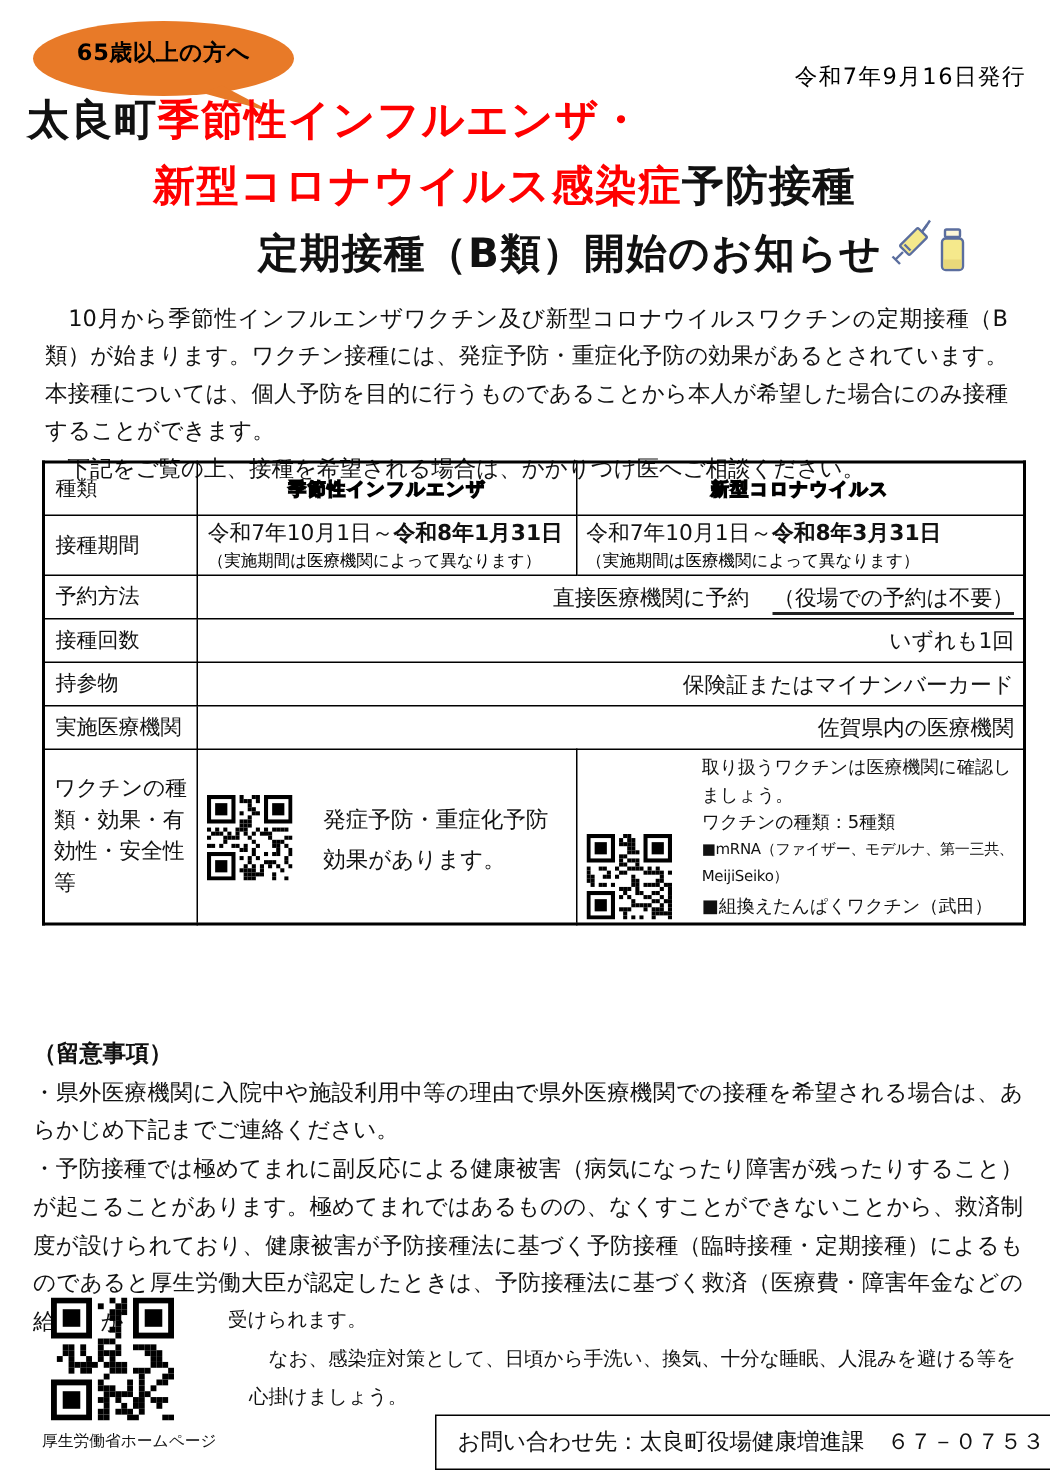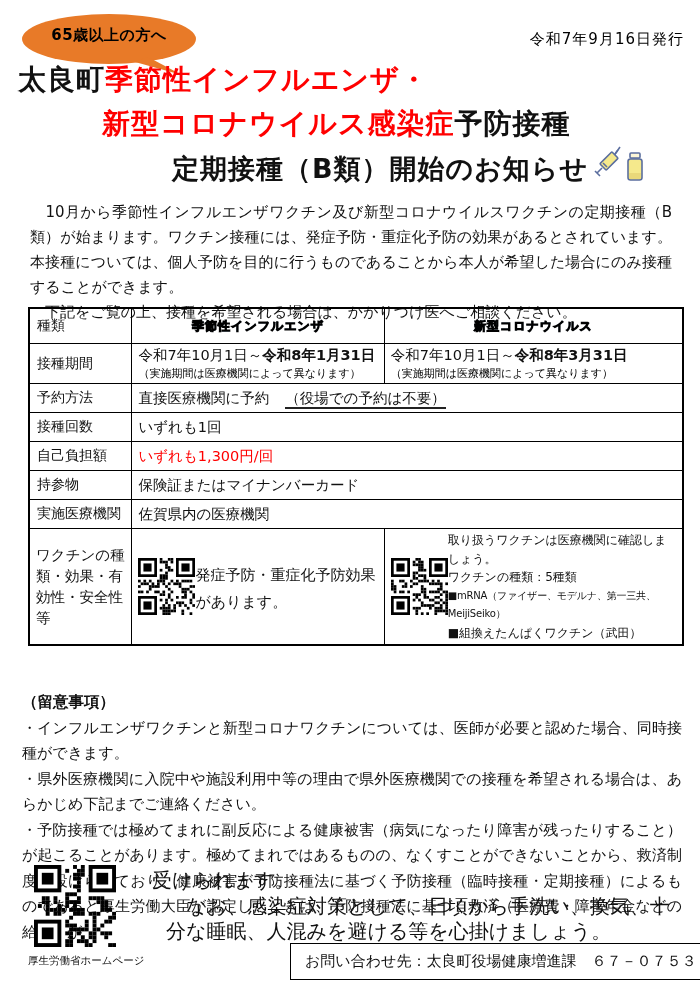--- a/index.html
+++ b/index.html
@@ -9,21 +9,21 @@
     position:relative;
   }
   
   .bubble-wrap{position:absolute;left:20px;top:12px;width:200px;height:70px;}
   .bubble-svg{position:absolute;left:0;top:0;}
   .bubble-text{
     position:absolute;left:0;top:14px;width:178px;text-align:center;
     font-size:15px;font-weight:bold;color:#000;letter-spacing:.5px;
   }
   .issue-date{
-    position:absolute;top:30px;right:16px;font-size:15px;letter-spacing:1px;color:#000;
+    position:absolute;top:42px;right:16px;font-size:15px;letter-spacing:1px;color:#000;
   }
   .title-block{position:absolute;left:0;top:58px;width:604px;line-height:44px;}
   .t-line{font-weight:bold;font-size:28px;letter-spacing:1px;white-space:nowrap;}
   .t1{margin-left:18px;}
   .t2{margin-left:102px;}
   .t3{margin-left:172px;font-size:27px;}
   .red{color:#f00;}
   .icon-inline{vertical-align:-8px;margin-left:6px;}
   
   .intro{position:absolute;left:30px;top:200px;width:642px;font-size:15px;line-height:25px;}
@@ -43,40 +43,40 @@
     font-size:12px;font-weight:bold;color:#2e74b5;letter-spacing:1px;
     -webkit-text-stroke:1px #000;
   }
   .target-cell{padding:4px 8px 6px 8px;font-size:14.5px;line-height:22px;}
   .target-cell .ind{margin-left:14px;}
   .u{text-decoration:underline;text-underline-offset:3px;}
   .period-cell{text-align:left;padding:3px 2px;}
   .period-main{font-size:14.5px;white-space:nowrap;}
   .period-main b{font-weight:bold;}
   .period-note{font-size:11px;color:#000;margin-top:1px;}
-  .center-cell{text-align:left;height:24px;}
+  .center-cell{text-align:right;height:24px;}
   .resv-under{border-bottom:2px solid #222;padding-bottom:1px;margin-left:16px;}
   .red-fee{color:#f00;}
   .vinfo-label{font-size:13.5px;line-height:21px;padding:4px 4px 4px 7px;vertical-align:top;}
   .vinfo-cell{padding:6px 5px;}
-  .vinfo-flex{display:flex;align-items:center;gap:0;}
+  .vinfo-flex{display:flex;align-items:flex-end;gap:20px;}
   .qr{line-height:0;flex:none;}
   .vinfo-flu-text{font-size:15px;line-height:27px;padding-top:4px;}
   .vinfo-cov-text{font-size:12px;line-height:18.5px;}
   .vinfo-cov-text .tiny{font-size:10px;letter-spacing:-.2px;}
   
   .notes{position:absolute;left:22px;top:690px;width:660px;font-size:15px;line-height:25.5px;}
   .notes-heading{font-weight:bold;font-size:15.5px;margin:0 0 2px 18px;}
   .notes p{margin:0;text-align:justify;}
   
   .bottom{position:absolute;left:22px;top:865px;width:660px;}
   .bottom-flex{display:flex;align-items:flex-start;}
   .qr-col{width:118px;flex:none;padding-left:12px;}
   .qr-caption{font-size:10.5px;margin-top:3px;margin-left:-6px;white-space:nowrap;}
-  .bottom-text{font-size:20px;line-height:25.5px;padding-top:3px;}
+  .bottom-text{font-size:13px;line-height:25.5px;padding-top:3px;}
   .bottom-text p{margin:0;}
   .contact-box{
     position:absolute;left:268px;top:78px;border:1px solid #000;
     padding:8px 14px;font-size:15px;white-space:nowrap;background:#fff;
   }
 </style>
 </head>
 <body>
 
 <div class="bubble-wrap">
@@ -137,24 +137,20 @@
       <div class="period-note">（実施期間は医療機関によって異なります）</div>
     </td>
   </tr>
   <tr>
     <td class="lbl">予約方法</td>
     <td colspan="2" class="center-cell"><span>直接医療機関に予約</span><span class="resv-under">（役場での予約は不要）</span></td>
   </tr>
   <tr>
     <td class="lbl">接種回数</td>
     <td colspan="2" class="center-cell">いずれも1回</td>
-  </tr>
-  <tr>
-    <td class="lbl">自己負担額</td>
-    <td colspan="2" class="center-cell red-fee">いずれも1,300円/回</td>
   </tr>
   <tr>
     <td class="lbl">持参物</td>
     <td colspan="2" class="center-cell">保険証またはマイナンバーカード</td>
   </tr>
   <tr>
     <td class="lbl">実施医療機関</td>
     <td colspan="2" class="center-cell">佐賀県内の医療機関</td>
   </tr>
   <tr>
@@ -420,21 +416,20 @@
           <div>■組換えたんぱくワクチン（武田）</div>
         </span>
       </div>
     </td>
   </tr>
 </tbody>
   </table>
 
 <div class="notes">
   <p class="notes-heading">（留意事項）</p>
-  <p>・インフルエンザワクチンと新型コロナワクチンについては、医師が必要と認めた場合、同時接種ができます。</p>
   <p>・県外医療機関に入院中や施設利用中等の理由で県外医療機関での接種を希望される場合は、あらかじめ下記までご連絡ください。</p>
   <p>・予防接種では極めてまれに副反応による健康被害（病気になったり障害が残ったりすること）が起こることがあります。極めてまれではあるものの、なくすことができないことから、救済制度が設けられており、健康被害が予防接種法に基づく予防接種（臨時接種・定期接種）によるものであると厚生労働大臣が認定したときは、予防接種法に基づく救済（医療費・障害年金などの給付）が</p>
 </div>
 
 <div class="bottom">
   <div class="bottom-flex">
     <div class="qr-col">
       <span class="qr"><svg width="82" height="82" xmlns="http://www.w3.org/2000/svg">
             <rect x="39.05" y="0.00" width="3.90" height="3.90"></rect>
             <rect x="46.86" y="0.00" width="3.90" height="3.90"></rect>

